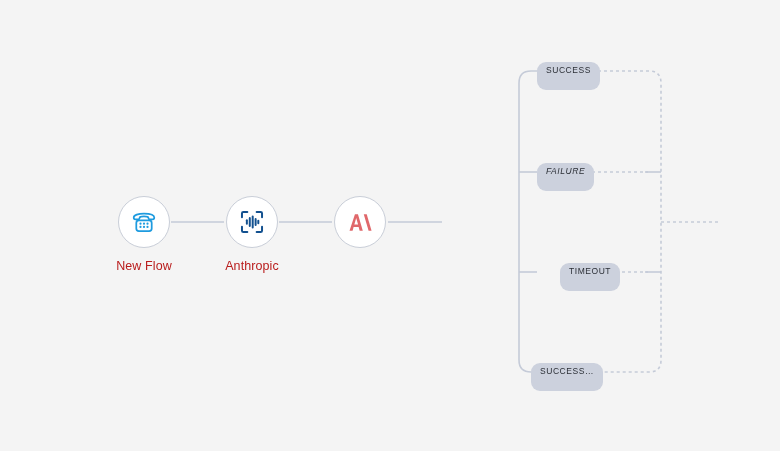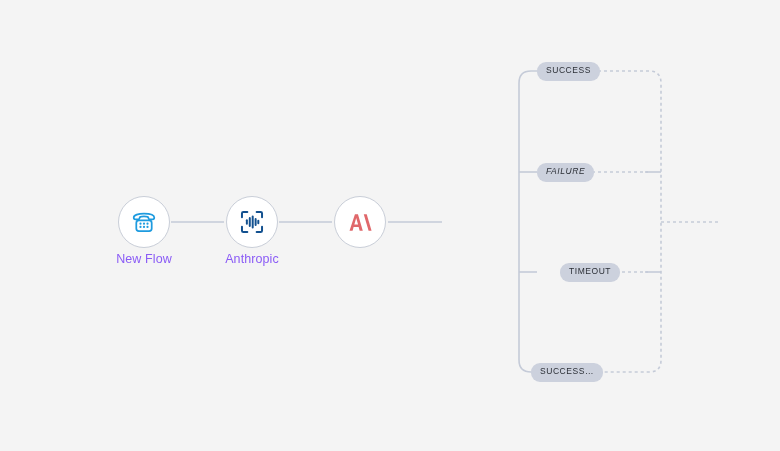--- a/index.html
+++ b/index.html
@@ -45,23 +45,23 @@
     border-radius: 50%;
     background: #ffffff;
     border: 1px solid #c9ced8;
     box-sizing: border-box;
     display: flex;
     align-items: center;
     justify-content: center;
     position: relative;
   }
   .node .node-label {
-    margin-top: 4px;
+    margin-top: 11px;
     font-size: 12.5px;
-    color: #8b5cf6;
+    color: #b91c1c;
     white-space: nowrap;
     letter-spacing: .1px;
   }
   .badge-minus {
     position: absolute;
     right: -9px;
     top: -9px;
     width: 20px;
     height: 20px;
     border-radius: 50%;
@@ -76,21 +76,21 @@
     display: block;
     width: 9px;
     height: 1.8px;
     background: #1264b4;
     border-radius: 1px;
   }
 
   
   .chip {
     position: absolute;
-    height: 19px;
+    height: 28px;
     line-height: 17px;
     padding: 0 9px;
     border-radius: 9px;
     background: #ccd1dd;
     color: #2b2f36;
     font-size: 8.5px;
     letter-spacing: .55px;
     white-space: nowrap;
     box-sizing: border-box;
     max-width: 72px;

